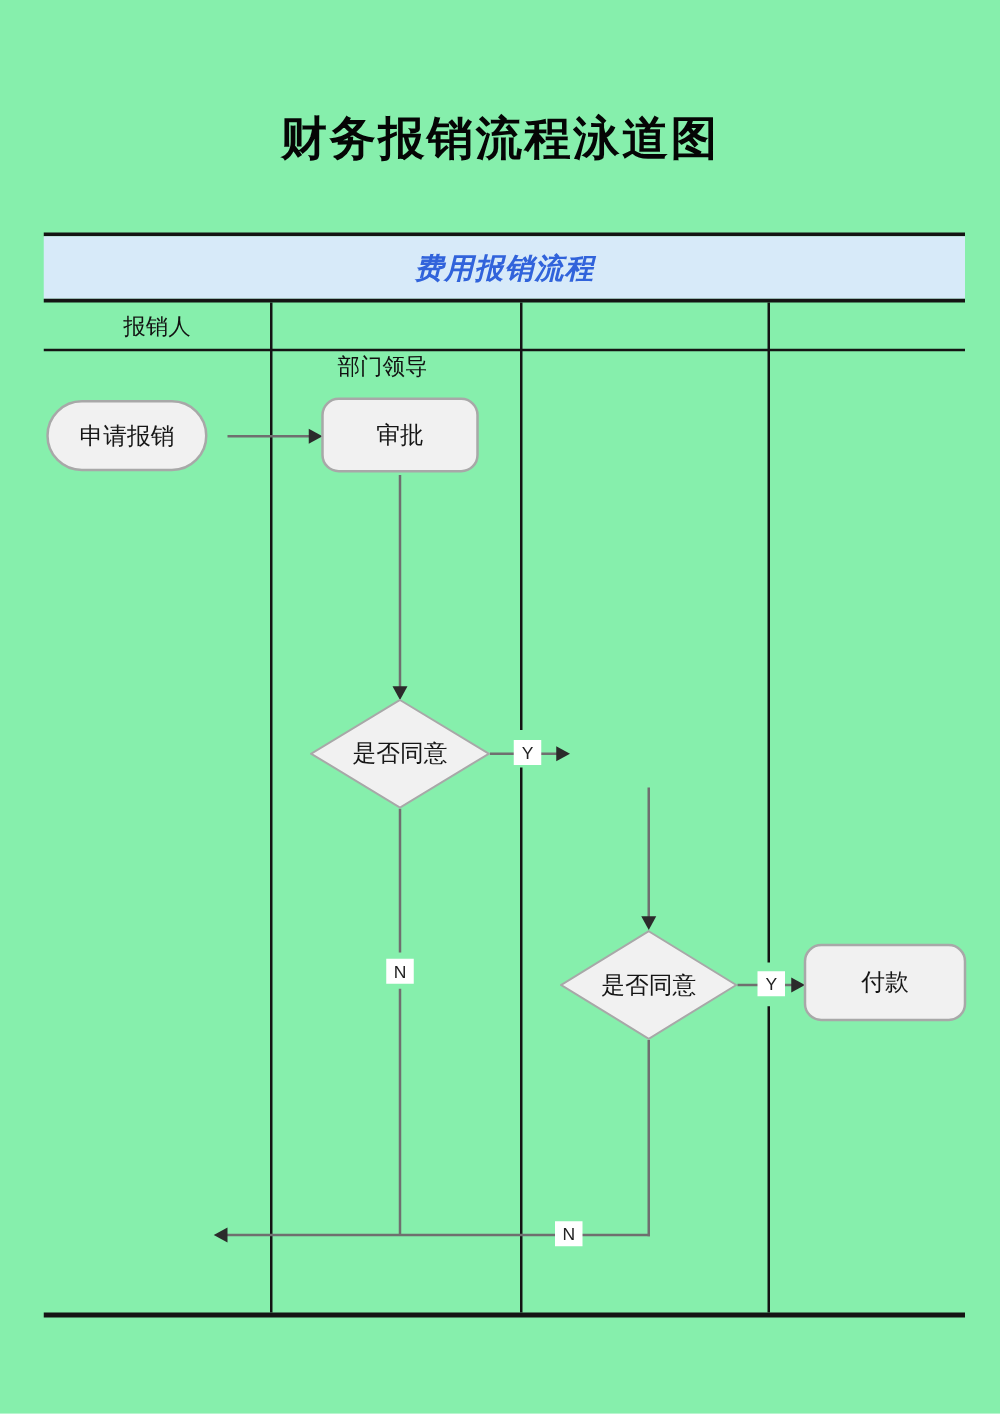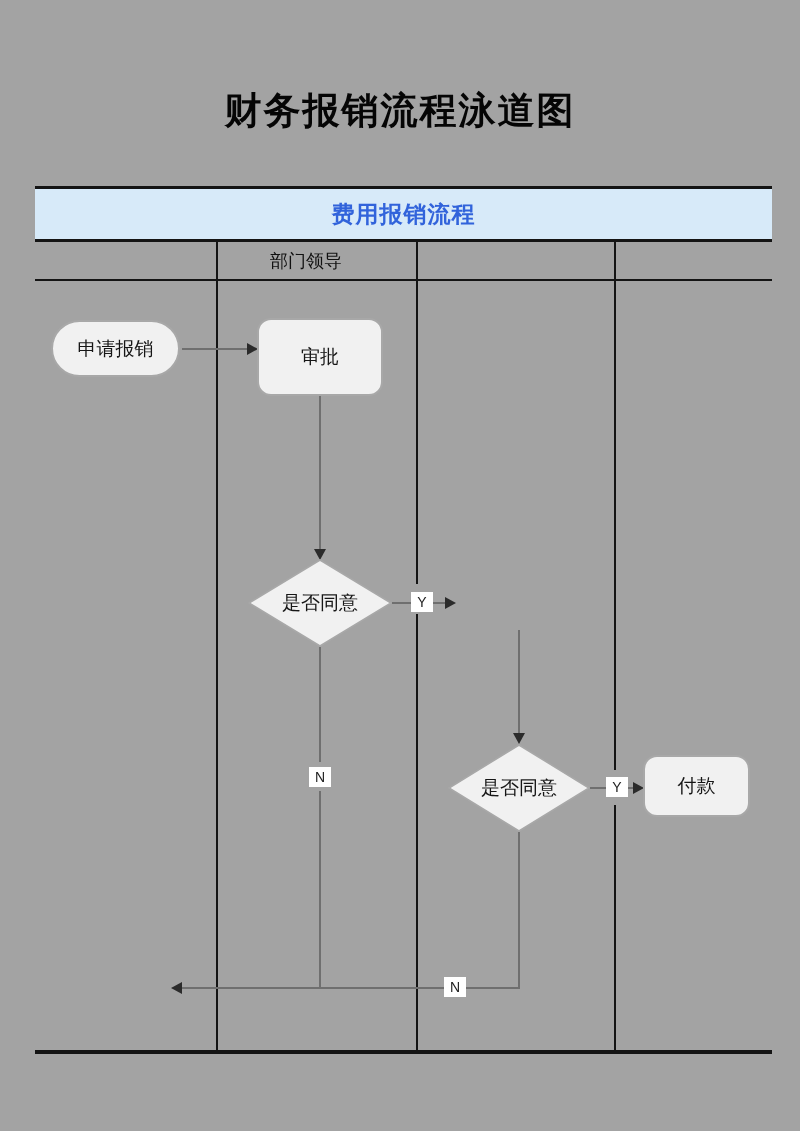--- a/index.html
+++ b/index.html
@@ -1,36 +1,37 @@
 <!DOCTYPE html>
 <html style="--header-bg: #d7eaf9; --header-text: #3163db; --shape-fill: #f1f1f1; --shape-border: #a8a8a8; --line: #6f6f6f; --frame: #141414;"><head>
 <meta charset="utf-8">
 <style>
   html,body{margin:0;padding:0;background:#ffffff;}
   .canvas{
-    position:relative;width:800px;height:1131px;background:#a3a3a3;overflow:hidden;
+    position:relative;width:800px;height:1131px;background:#86efac;overflow:hidden;
     font-family:"Liberation Sans",sans-serif;color:#111;
   }
   .abs{position:absolute;box-sizing:border-box;}
 
   
   .page-title{
     top:86px;left:0;width:800px;text-align:center;
     font-size:37px;font-weight:bold;letter-spacing:2px;color:#050505;
   }
 
   
   .hline{background:var(--frame,#141414);}
   .vline{width:2px;background:var(--frame,#141414);}
   .band{
     left:35px;top:189px;width:737px;height:50px;
     background:var(--header-bg,#d7eaf9);
     display:flex;align-items:center;justify-content:center;
     font-size:23px;font-weight:bold;color:var(--header-text,#3163db);
     letter-spacing:1px;
+    font-style:italic;
   }
   .lane-cell{
     top:242px;height:37px;display:flex;align-items:center;justify-content:center;
     font-size:18px;color:#111;
   }
 
   
   .node{
     background:var(--shape-fill,#f1f1f1);
     border:2px solid var(--shape-border,#a8a8a8);
@@ -61,21 +62,22 @@
 <div class="canvas">
 
   <div class="abs page-title">财务报销流程泳道图</div>
 
   <div class="abs hline" style="left:35px;top:186px;width:737px;height:3px;"></div>
   <div class="abs band">
     <span>费用报销流程</span>
   </div>
   <div class="abs hline" style="left:35px;top:239px;width:737px;height:3px;"></div>
 
-  <div class="abs lane-cell" style="left:218px;width:176px;">部门领导</div>
+  <div class="abs lane-cell" style="left:35px;width:181px;">报销人</div>
+  <div class="abs lane-cell" style="left:218px;width:176px;margin-top:32px;">部门领导</div>
 
   <div class="abs hline" style="left:35px;top:279px;width:737px;height:2px;"></div>
   <div class="abs hline" style="left:35px;top:1050px;width:737px;height:4px;"></div>
 
   <div class="abs vline" style="left:216px;top:242px;height:808px;"></div>
   <div class="abs vline" style="left:416px;top:242px;height:342px;"></div>
   <div class="abs vline" style="left:416px;top:614px;height:436px;"></div>
   <div class="abs vline" style="left:614px;top:242px;height:528px;"></div>
   <div class="abs vline" style="left:614px;top:805px;height:245px;"></div>
 
@@ -98,41 +100,41 @@
 
   <div class="abs edge" style="left:590px;top:787px;width:44px;height:2px;"></div>
   <div class="abs arrow right" style="left:633px;top:782px;"></div>
   <div class="abs edge-label" style="left:606px;top:777px;">Y</div>
 
   <div class="abs edge" style="left:518px;top:832px;width:2px;height:157px;"></div>
   <div class="abs edge" style="left:180px;top:987px;width:340px;height:2px;"></div>
   <div class="abs arrow left" style="left:171px;top:982px;"></div>
   <div class="abs edge-label" style="left:444px;top:977px;">N</div>
 
-  <div class="abs node stadium" style="left:51px;top:320px;width:129px;height:57px;">
+  <div class="abs node stadium" style="left:37px;top:320px;width:129px;height:57px;">
     <span>申请报销</span>
   </div>
 
-  <div class="abs node rrect" style="left:257px;top:318px;width:126px;height:78px;">
+  <div class="abs node rrect" style="left:257px;top:318px;width:126px;height:60px;">
     <span>审批</span>
   </div>
 
   <div class="abs diamond" style="left:248px;top:559px;width:144px;height:88px;">
     <svg width="144" height="88" viewBox="0 0 144 88">
       <polygon points="72,1 143,44 72,87 1,44"></polygon>
     </svg>
     <span class="dlabel">是否同意</span>
   </div>
 
 
   <div class="abs diamond" style="left:448px;top:744px;width:142px;height:88px;">
     <svg width="142" height="88" viewBox="0 0 142 88">
       <polygon points="71,1 141,44 71,87 1,44"></polygon>
     </svg>
     <span class="dlabel">是否同意</span>
   </div>
 
-  <div class="abs node rrect" style="left:643px;top:755px;width:107px;height:62px;">
+  <div class="abs node rrect" style="left:643px;top:755px;width:130px;height:62px;">
     <span>付款</span>
   </div>
 
 
 </div>
 
 </body></html>

